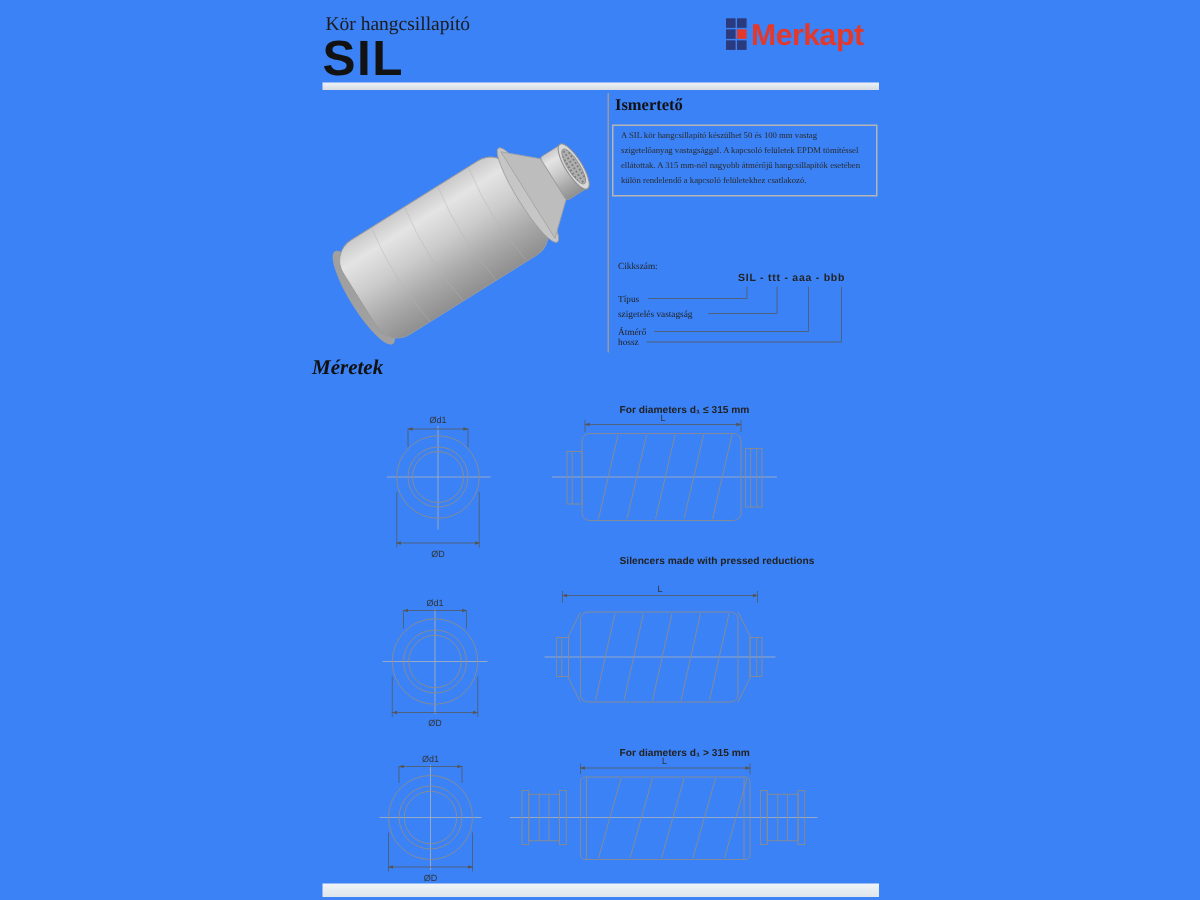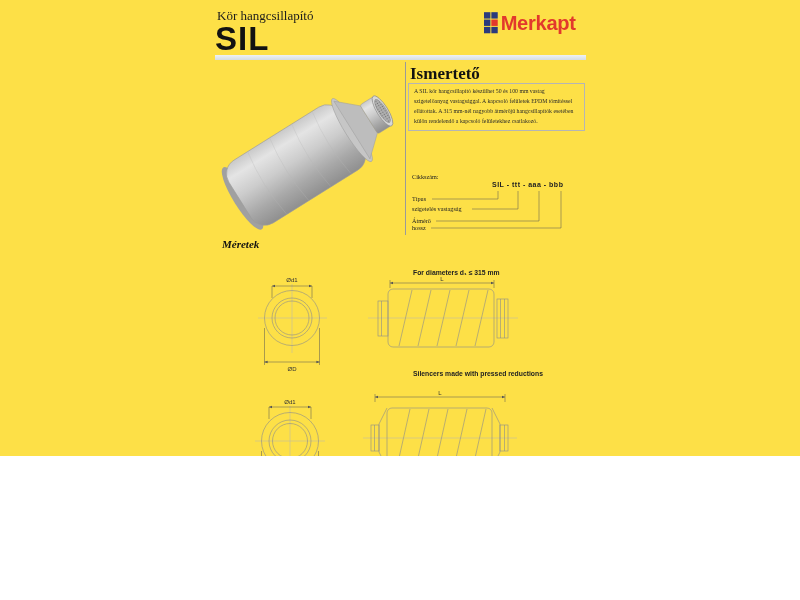--- a/index.html
+++ b/index.html
@@ -1,41 +1,41 @@
 <!DOCTYPE html>
 <html><head>
 <meta charset="utf-8">
 <style>
   html,body{margin:0;padding:0;background:#fff;}
-  .page{position:relative;width:800px;height:456px;background:#fde047;overflow:hidden;
+  .page{position:relative;width:800px;height:600px;background:#3b82f6;overflow:hidden;
         font-family:"Liberation Serif", serif;color:#1e1e1e;text-decoration:underline;}
   .abs{position:absolute;}
 
   
   .subtitle{left:217px;top:8px;font-size:13px;color:#1b1b1b;}
   .title{left:215px;top:20px;font-family:"Liberation Sans",sans-serif;font-weight:bold;
          font-size:33px;letter-spacing:1px;color:#121212;}
   .brand-svg{left:484px;top:9px;width:102px;height:26px;}
 
   
   .top-rule{left:215px;top:55px;width:371px;height:5px;
             background:linear-gradient(to bottom,#eef2f5,#d5dde3);}
   .v-sep{left:405px;top:62px;width:1px;height:173px;background:#9a9a9a;}
   .bottom-bar{left:215px;top:589px;width:371px;height:9px;
               background:linear-gradient(to bottom,#eff4f7,#dde6ec);}
 
   
   .photo-svg{left:218px;top:78px;width:182px;height:157px;}
-  .desc-head{left:410px;top:64px;font-size:17px;font-weight:bold;color:#111;}
+  .desc-head{left:410px;top:64px;font-size:11px;font-weight:bold;color:#111;}
   .desc-box{left:408px;top:83px;width:177px;height:48px;border:1px solid #b5b5b5;box-sizing:border-box;}
   .desc-box p{margin:0;padding:3px 5px;font-size:5.8px;line-height:1.7;color:#2a2a2a;}
   .code-svg{left:408px;top:168px;width:180px;height:66px;}
 
   
-  .meretek{left:222px;top:238px;font-size:11px;font-weight:bold;font-style:italic;color:#111;}
+  .meretek{left:208px;top:238px;font-size:14px;font-weight:bold;font-style:italic;color:#111;}
   .draw-svg{left:215px;top:258px;width:372px;height:340px;}
 
   svg text{font-family:"Liberation Sans","DejaVu Sans",sans-serif;}
   .dimtxt{font-size:6px;fill:#333;}
   .notetxt{font-size:6.8px;font-weight:bold;fill:#222;}
   .cadthin{stroke:#8c8c8c;stroke-width:.6;fill:none;}
   .cadlight{stroke:#b5b5b5;stroke-width:.5;fill:none;}
   .dimline{stroke:#555;stroke-width:.5;fill:none;}
   .codetxt{font-size:7px;font-weight:bold;letter-spacing:.5px;fill:#222;}
   .codelbl{font-family:"Liberation Serif",serif;font-size:6.2px;fill:#222;}

